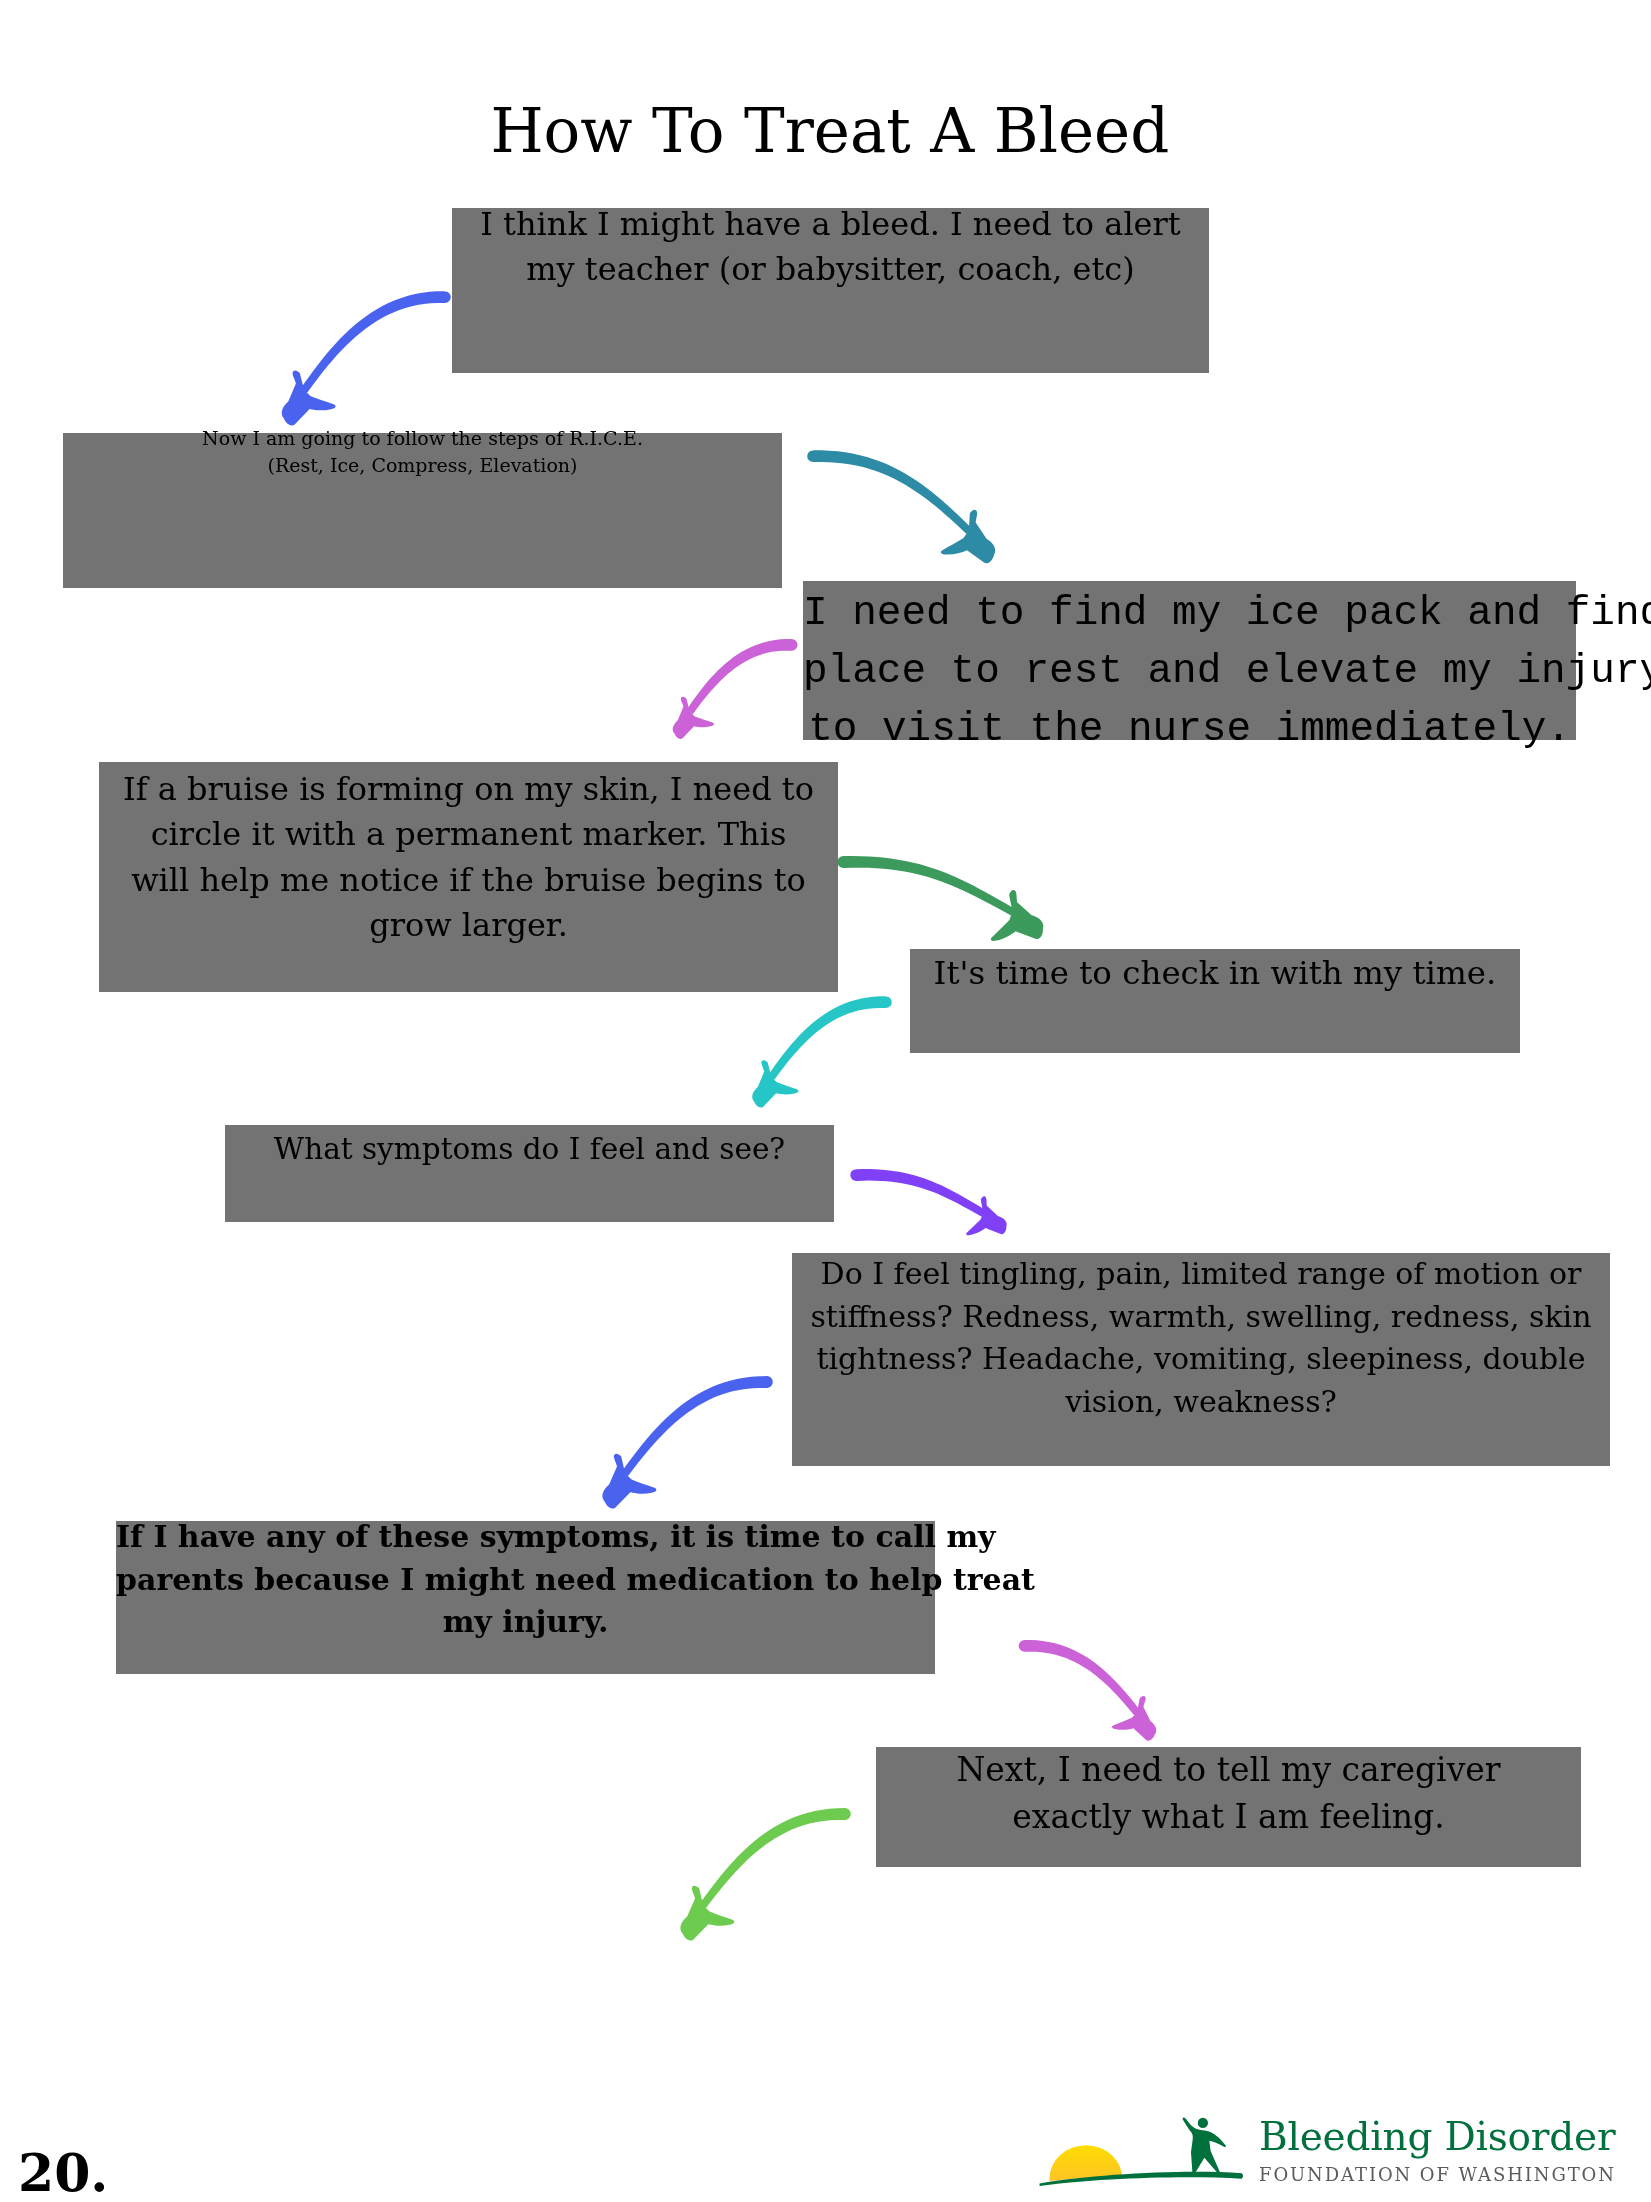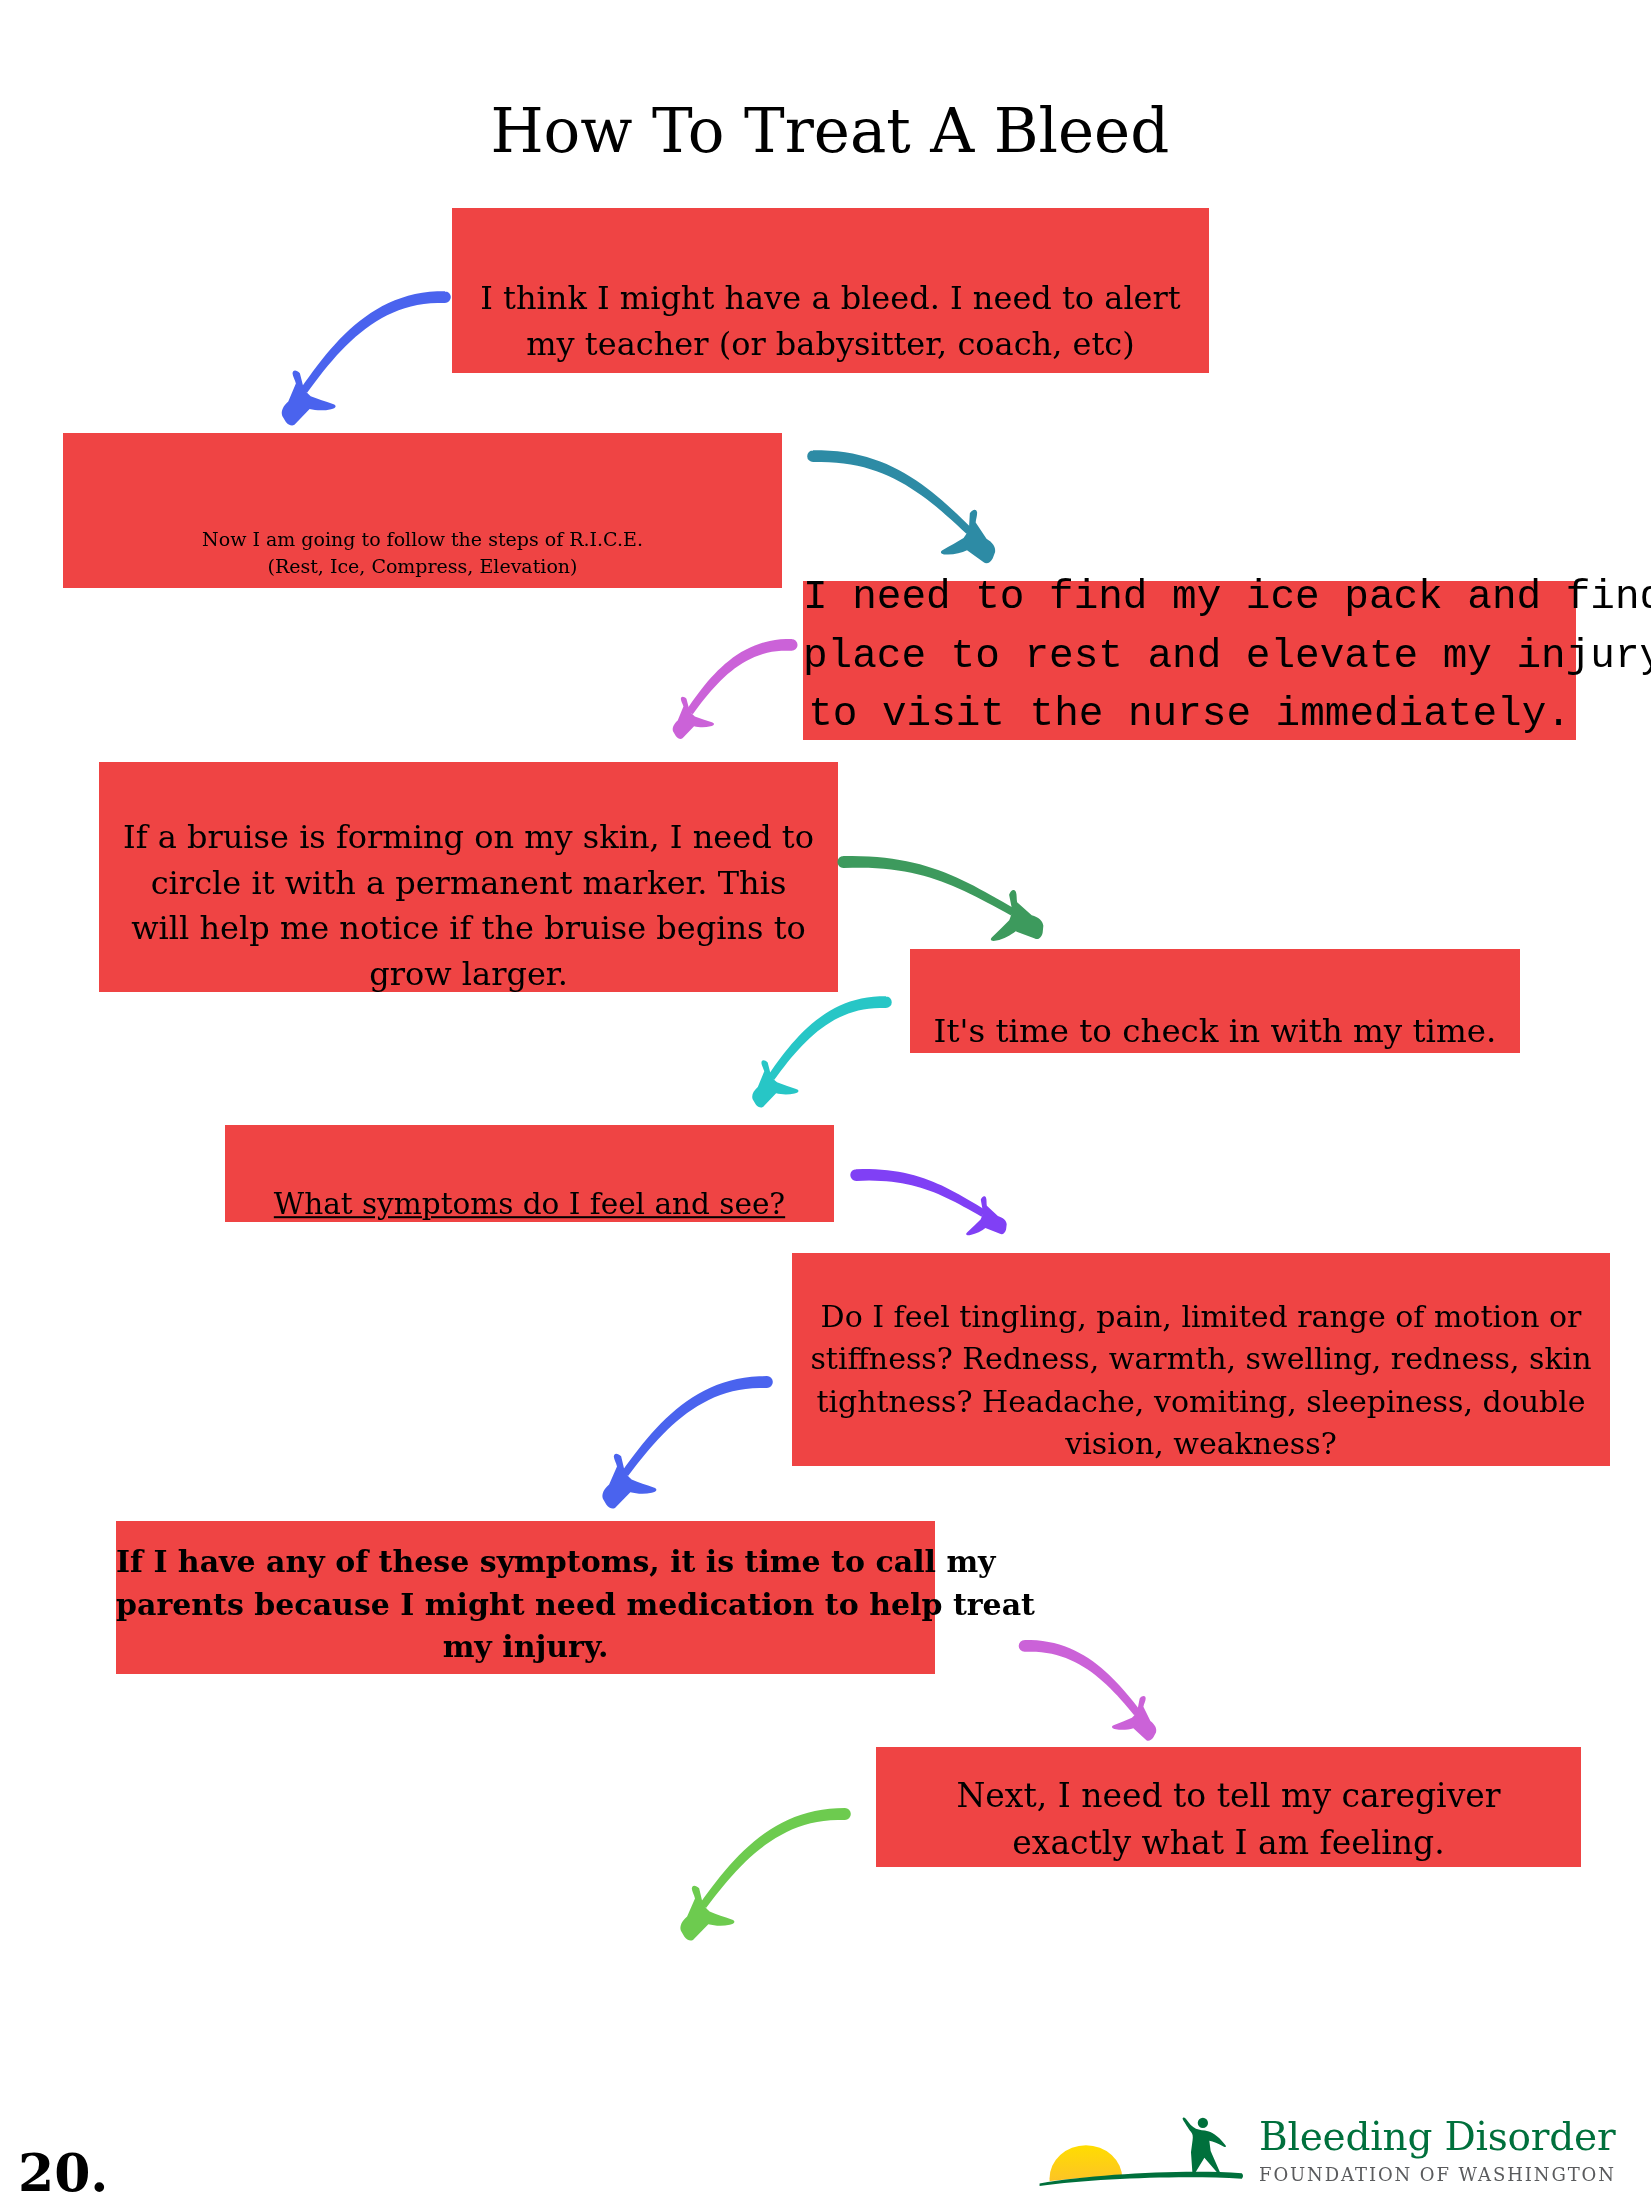--- a/index.html
+++ b/index.html
@@ -2,21 +2,21 @@
 <html><head>
 <meta charset="utf-8">
 <title>How To Treat A Bleed</title>
 <style>
   html,body{margin:0;padding:0;}
   body{width:1652px;height:2202px;background:#fff;overflow:hidden;
        font-family:"DejaVu Serif", serif;}
   #page{position:relative;width:1652px;height:2202px;background:#ffffff;}
   .title{position:absolute;left:3.8px;top:95px;width:1652px;text-align:center;
          font-family:"DejaVu Serif", serif;font-size:61px;letter-spacing:0px;color:#000;}
-  .box{position:absolute;background:#ef4444;display:flex;align-items:flex-end;justify-content:center;}
+  .box{position:absolute;background:#737373;display:flex;align-items:flex-start;justify-content:center;}
   .box p{margin:0;width:100%;text-align:center;color:#000;
          font-family:"DejaVu Serif", serif;font-size:32px;line-height:1.42;white-space:nowrap;}
 
   
   .b1 {left:452px;  top:208px; width:757px; height:165px;}
   .b2 {left:63px;  top:433px; width:719px; height:155px;}
   .b3 {left:803px;  top:581px; width:773px; height:159px;}
   .b4 {left:99px;  top:762px; width:739px; height:230px;}
   .b5 {left:910px;  top:949px; width:610px; height:104px;}
   .b6 {left:225px;  top:1125px; width:609px; height:97px;}
@@ -36,21 +36,21 @@
   .b10 p{font-size:32px;}
   .b1 p{transform:translateY(-6.1px);}
   .b2 p{transform:translateY(-8px);}
   .b4 p{transform:translateY(4.9px);}
   .b5 p{transform:translateY(0.6px);}
   .b7 p{transform:translateY(-0.4px);}
   .b8 p{transform:translateY(-5.4px);}
   .b9 p{transform:translateY(0.3px);}
   .b10 p{transform:translateY(3.5px);}
   .b3 p{transform:translateY(2.5px);}
-  .b6 p{transform:translateY(4.2px);text-decoration:underline;}
+  .b6 p{transform:translateY(4.2px);}
   .logo{position:absolute;left:1037px;top:2111px;width:593px;height:78px;}
   .logo .logomark{position:absolute;left:0;top:0;}
   .logo .lsun{fill:url(#sunGrad);}
   .logo .lgreen{fill:#00703c;}
   .logotext{position:absolute;left:222px;top:5.7px;width:371px;}
   .logoname{font-family:"DejaVu Serif",serif;font-size:39px;line-height:1;
             color:#00703c;letter-spacing:-0.2px;white-space:nowrap;}
   .logotag{font-family:"DejaVu Serif",serif;font-size:18px;color:#5a5b5d;
            letter-spacing:1.9px;white-space:nowrap;margin-top:8.6px;}
   .arrow{position:absolute;}

